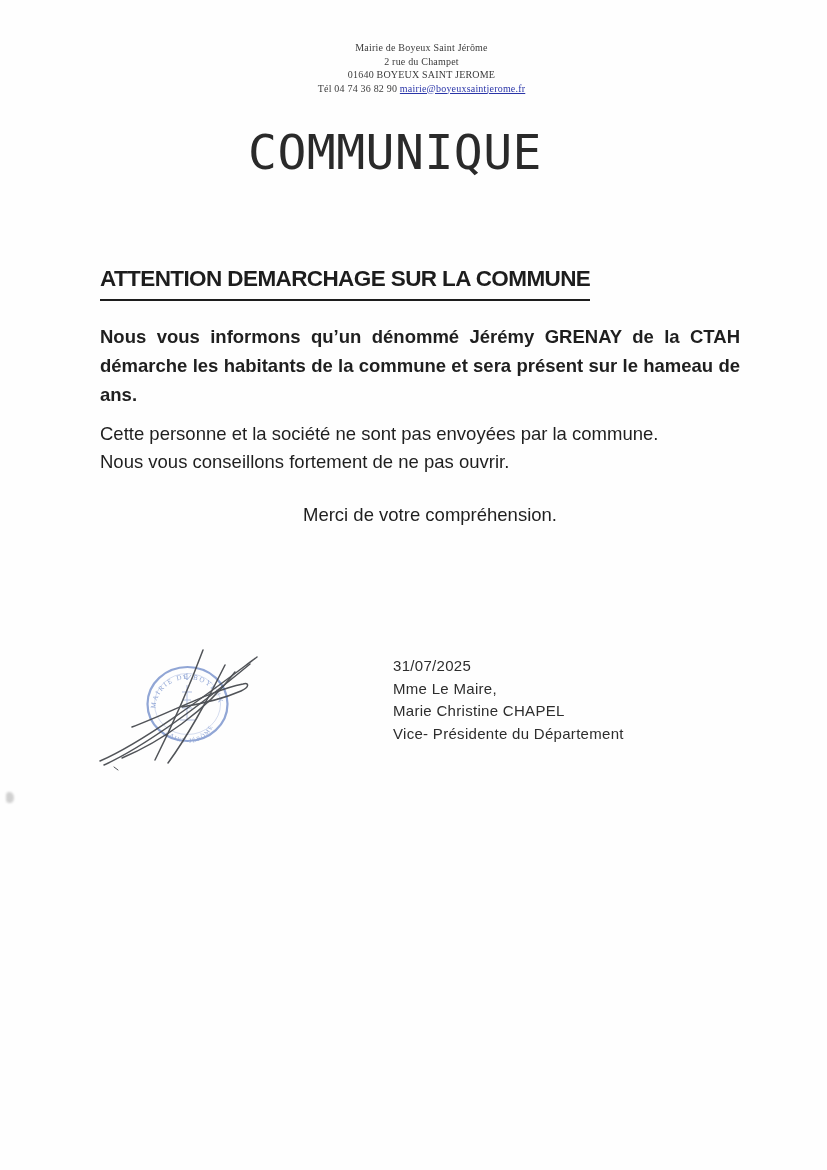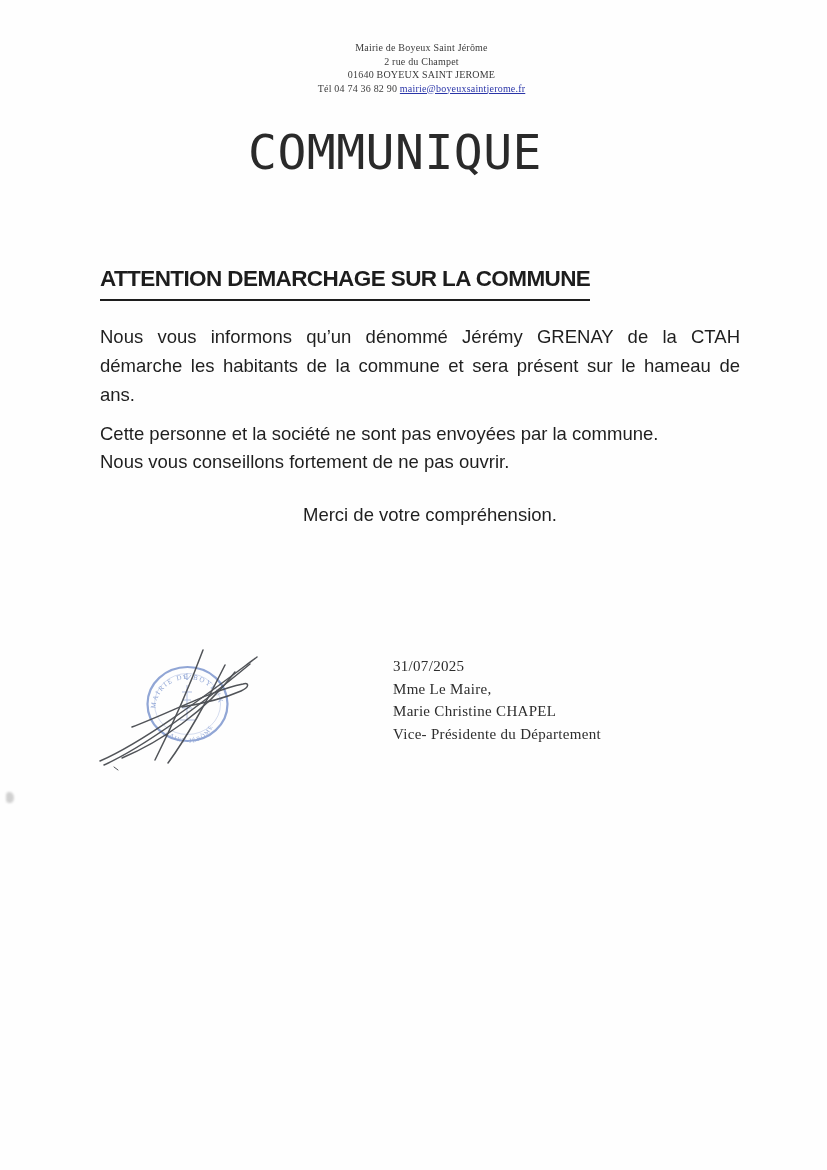--- a/index.html
+++ b/index.html
@@ -57,20 +57,21 @@
     margin-top: 40px;
   }
 
   
   .body-par1 {
     position: absolute;
     top: 322px; left: 100px; width: 640px;
     font-size: 18.5px;
     line-height: 29px;
     color: #1f1f1f;
+    font-weight: bold;
   }
   .body-par1 .jline {
     text-align: justify;
     text-align-last: justify;
   }
   .body-par2 {
     position: absolute;
     top: 420px; left: 100px; width: 660px;
     font-size: 18.5px;
     line-height: 28px;
@@ -81,21 +82,21 @@
     top: 504px; left: 100px; width: 660px;
     font-size: 18.5px;
     color: #1f1f1f;
     text-align: center;
   }
 
   
   .sig-block {
     position: absolute;
     top: 655px; left: 393px;
-    font-family: Liberation Serif, serif;
+    font-family: Liberation Sans, sans-serif;
     font-size: 15px;
     line-height: 22.5px;
     color: #2d2d2d;
     letter-spacing: 0.3px;
   }
 
   
   .stamp-sign {
     position: absolute;
     top: 630px; left: 90px;

